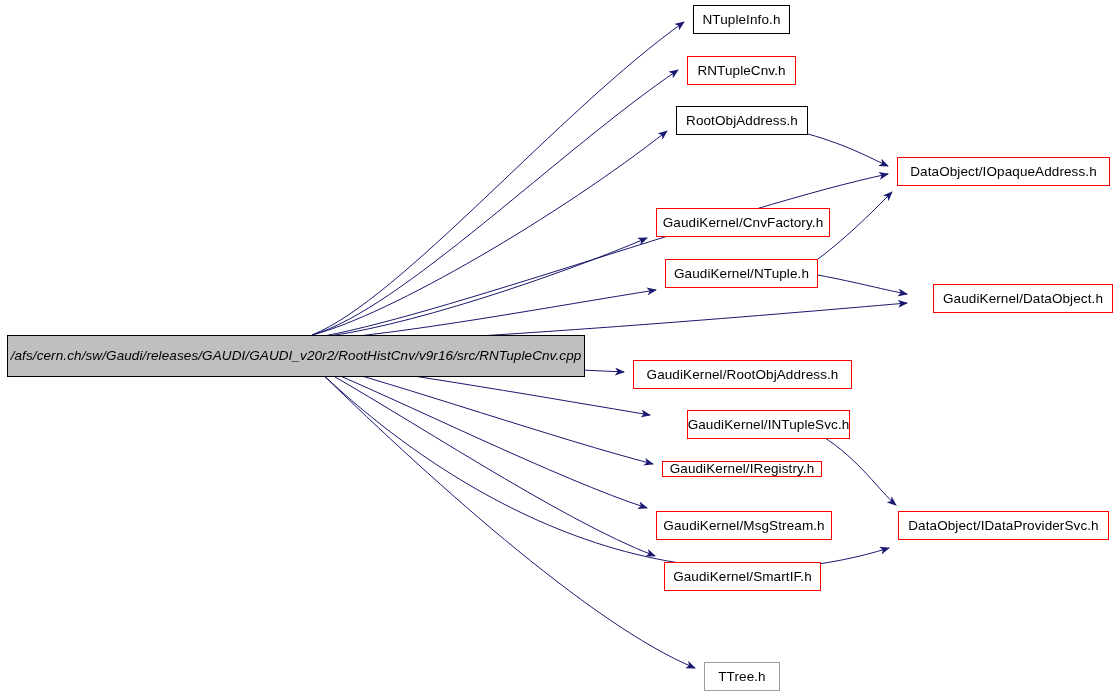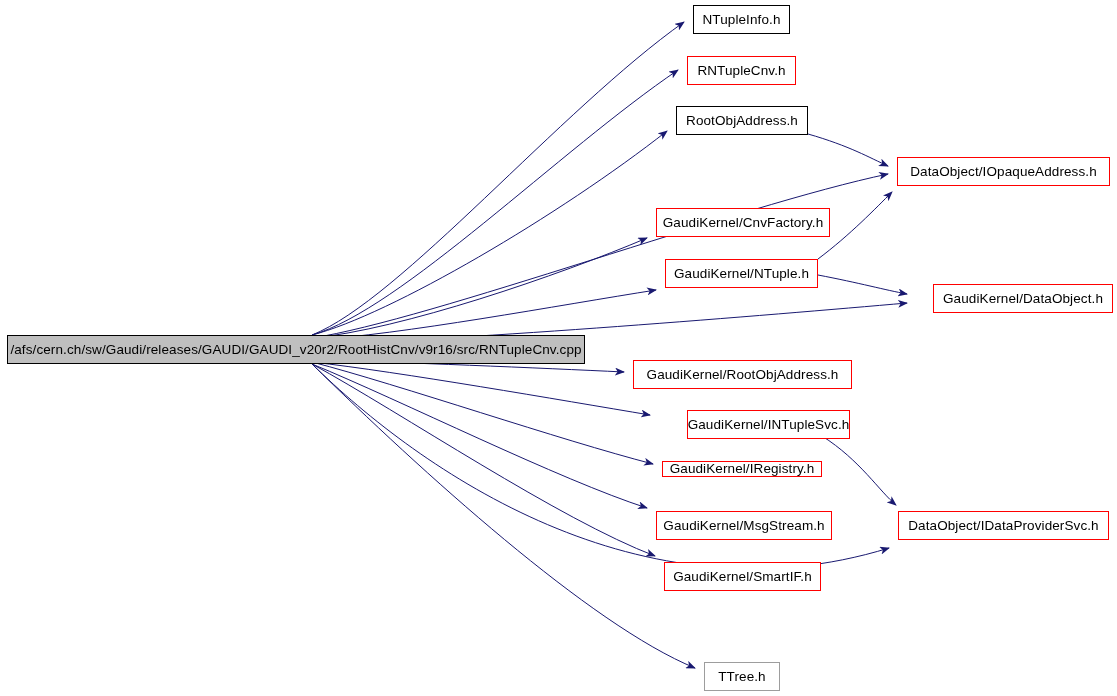--- a/index.html
+++ b/index.html
@@ -78,21 +78,21 @@
         <path d="M312,364 C400,412 560,520 655,556" fill="none" stroke="#191970" stroke-width="1" marker-end="url(#arrowhead)"></path>
         <path d="M312,364 C420,470 640,625 889,548" fill="none" stroke="#191970" stroke-width="1" marker-end="url(#arrowhead)"></path>
         <path d="M312,364 C420,470 590,625 695,668" fill="none" stroke="#191970" stroke-width="1" marker-end="url(#arrowhead)"></path>
         <path d="M808,134 C850,146 870,158 888,166" fill="none" stroke="#191970" stroke-width="1" marker-end="url(#arrowhead)"></path>
         <path d="M818,259 C850,235 876,208 892,192" fill="none" stroke="#191970" stroke-width="1" marker-end="url(#arrowhead)"></path>
         <path d="M818,275 C860,283 885,290 907,294" fill="none" stroke="#191970" stroke-width="1" marker-end="url(#arrowhead)"></path>
         <path d="M822,436 C860,460 880,492 896,505" fill="none" stroke="#191970" stroke-width="1" marker-end="url(#arrowhead)"></path>
       </g>
   </svg>
   <div id="nodes-group">
-      <div class="node current" style="left: 7px; top: 335px; width: 578px; height: 29px;">/afs/cern.ch/sw/Gaudi/releases/GAUDI/GAUDI_v20r2/RootHistCnv/v9r16/src/RNTupleCnv.cpp</div>
+      <div class="node current" style="left: 7px; top: 335px; width: 578px; height: 42px; font-style: italic;">/afs/cern.ch/sw/Gaudi/releases/GAUDI/GAUDI_v20r2/RootHistCnv/v9r16/src/RNTupleCnv.cpp</div>
       <div class="node black" style="left: 693px; top: 5px; width: 97px; height: 29px;">NTupleInfo.h</div>
       <div class="node red" style="left: 687px; top: 56px; width: 109px; height: 29px;">RNTupleCnv.h</div>
       <div class="node black" style="left: 676px; top: 106px; width: 132px; height: 29px;">RootObjAddress.h</div>
       <div class="node red" style="left: 897px; top: 157px; width: 213px; height: 29px;">DataObject/IOpaqueAddress.h</div>
       <div class="node red" style="left: 656px; top: 208px; width: 174px; height: 29px;">GaudiKernel/CnvFactory.h</div>
       <div class="node red" style="left: 665px; top: 259px; width: 153px; height: 29px;">GaudiKernel/NTuple.h</div>
       <div class="node red" style="left: 916px; top: 284px; width: 180px; height: 29px; margin-left: 17px;">GaudiKernel/DataObject.h</div>
       <div class="node red" style="left: 633px; top: 360px; width: 219px; height: 29px;">GaudiKernel/RootObjAddress.h</div>
       <div class="node red" style="left: 659px; top: 410px; width: 163px; height: 29px; margin-left: 28px;">GaudiKernel/INTupleSvc.h</div>
       <div class="node red" style="left: 662px; top: 461px; width: 160px; height: 16px;">GaudiKernel/IRegistry.h</div>

